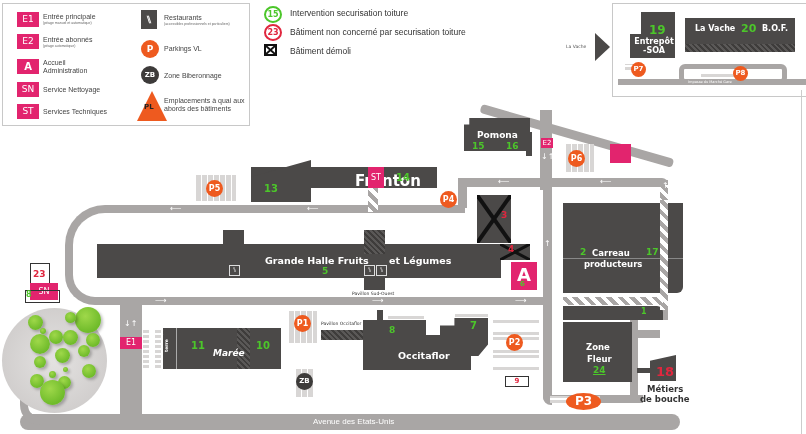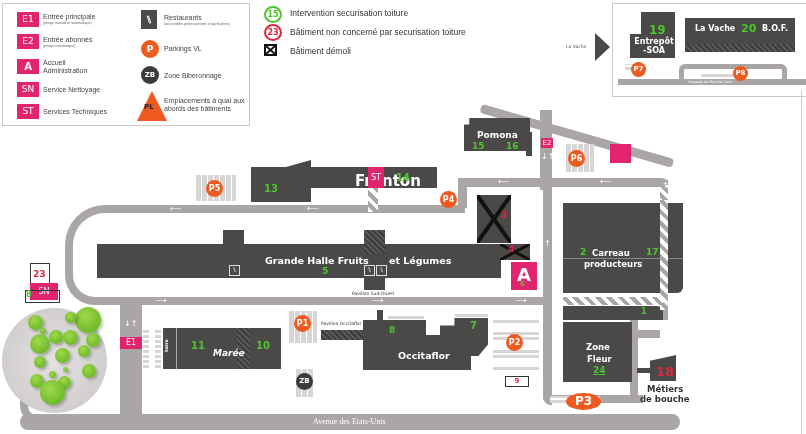--- a/index.html
+++ b/index.html
@@ -103,21 +103,21 @@
 
 <div class="road" style="left:140px;top:205px;width:325px;height:8px;"></div>
 <div class="road" style="left:65px;top:205px;width:90px;height:100px;background:transparent;border:8px solid #a9a6a5;border-right:none;border-radius:40px 0 0 30px;box-sizing:border-box;"></div>
 
 <div class="road" style="left:120px;top:297px;width:430px;height:8px;"></div>
 
 <div class="road" style="left:120px;top:297px;width:22px;height:120px;"></div>
 
 <div class="road" style="left:20px;top:414px;width:660px;height:16px;border-radius:8px;"></div>
 <div class="road" style="left:20px;top:390px;width:35px;height:35px;background:transparent;border:8px solid #a9a6a5;border-top:none;border-right:none;border-radius:0 0 0 20px;box-sizing:border-box;"></div>
-<div class="abs" style="left:313px;top:417px;font-size:8px;color:#fff;font-family:Liberation Serif, serif;">Avenue des Etats-Unis</div>
+<div class="abs" style="left:313px;top:417px;font-size:8px;color:#fff;font-family:Liberation Sans, sans-serif;">Avenue des Etats-Unis</div>
 
 <div class="road" style="left:543px;top:185px;width:9px;height:220px;border-radius:0 0 0 8px;"></div>
 <div class="road" style="left:543px;top:395px;width:100px;height:8px;border-radius:0 0 0 6px;"></div>
 
 <div class="road" style="left:630px;top:320px;width:8px;height:80px;"></div>
 <div class="road" style="left:630px;top:330px;width:30px;height:8px;"></div>
 
 <div class="abs zebra" style="left:565px;top:297px;width:100px;height:8px;"></div>
 <div class="abs zebra" style="left:660px;top:185px;width:8px;height:120px;"></div>
 <div class="abs zebra" style="left:368px;top:188px;width:10px;height:24px;"></div>

